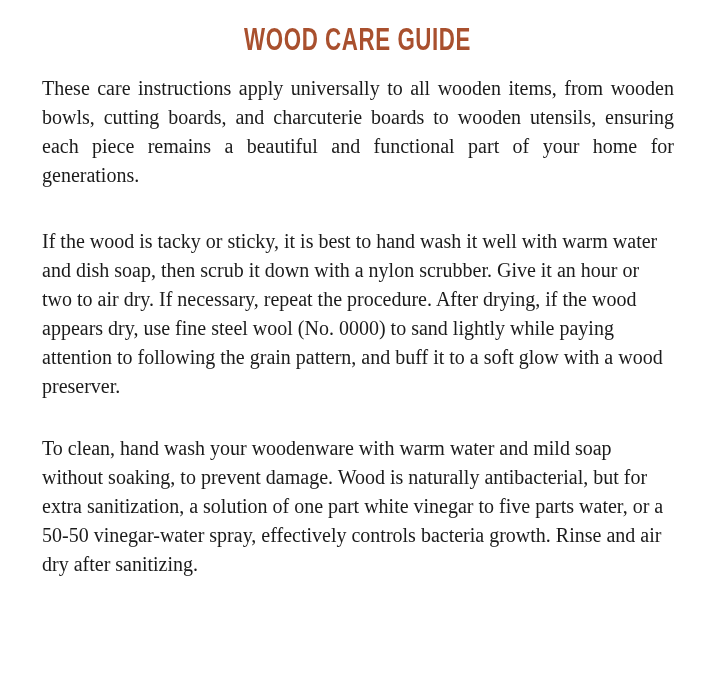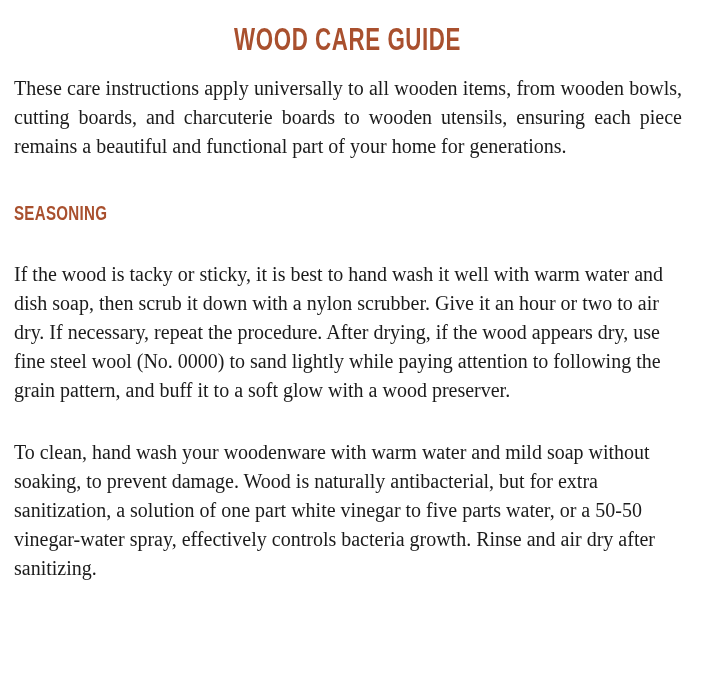--- a/index.html
+++ b/index.html
@@ -14,21 +14,21 @@
   }
   body{
     width:714px;
     height:700px;
     overflow:hidden;
   }
   .doc{
     box-sizing:border-box;
     width:714px;
     height:700px;
-    padding:22px 32px 0 14px;
+    padding:22px 32px 0 34px;
     background:var(--bg);
   }
   
   .cond{
     display:inline-block;
     font-family:"Liberation Sans", sans-serif;
     font-weight:700;
     white-space:nowrap;
     transform:scaleX(0.72);
   }
@@ -48,21 +48,21 @@
     line-height:1.2;
     font-weight:700;
   }
   h2.section-heading .cond{
     font-size:21px;
     letter-spacing:0.4px;
     color:var(--accent);
     transform-origin:left center;
   }
   p.body-text{
-    margin:0;
+    margin:8px;
     font-family:"Liberation Serif", serif;
     font-size:20px;
     line-height:1.45;
     color:var(--ink);
   }
   p.intro{
     margin-top:17px;
     text-align:justify;
   }
   section.care-section{
@@ -77,23 +77,20 @@
 
 <main class="doc">
 
   <h1 class="page-title">
     <span class="cond">WOOD CARE GUIDE</span>
   </h1>
 
   <p class="body-text intro">These care instructions apply universally to all wooden items, from wooden bowls, cutting boards, and charcuterie boards to wooden utensils, ensuring each piece remains a beautiful and functional part of your home for generations.</p>
 
   <section class="care-section">
-    <h2 class="section-heading">
-      <span class="cond">SEASONING</span>
-    </h2>
   </section>
 
   <section class="care-section">
     <p class="body-text">If the wood is tacky or sticky, it is best to hand wash it well with warm water and dish soap, then scrub it down with a nylon scrubber. Give it an hour or two to air dry. If necessary, repeat the procedure. After drying, if the wood appears dry, use fine steel wool (No. 0000) to sand lightly while paying attention to following the grain pattern, and buff it to a soft glow with a wood preserver.</p>
   </section>
 
   <section class="care-section">
     <p class="body-text">To clean, hand wash your woodenware with warm water and mild soap without soaking, to prevent damage. Wood is naturally antibacterial, but for extra sanitization, a solution of one part white vinegar to five parts water, or a 50-50 vinegar-water spray, effectively controls bacteria growth. Rinse and air dry after sanitizing.</p>
   </section>
 

